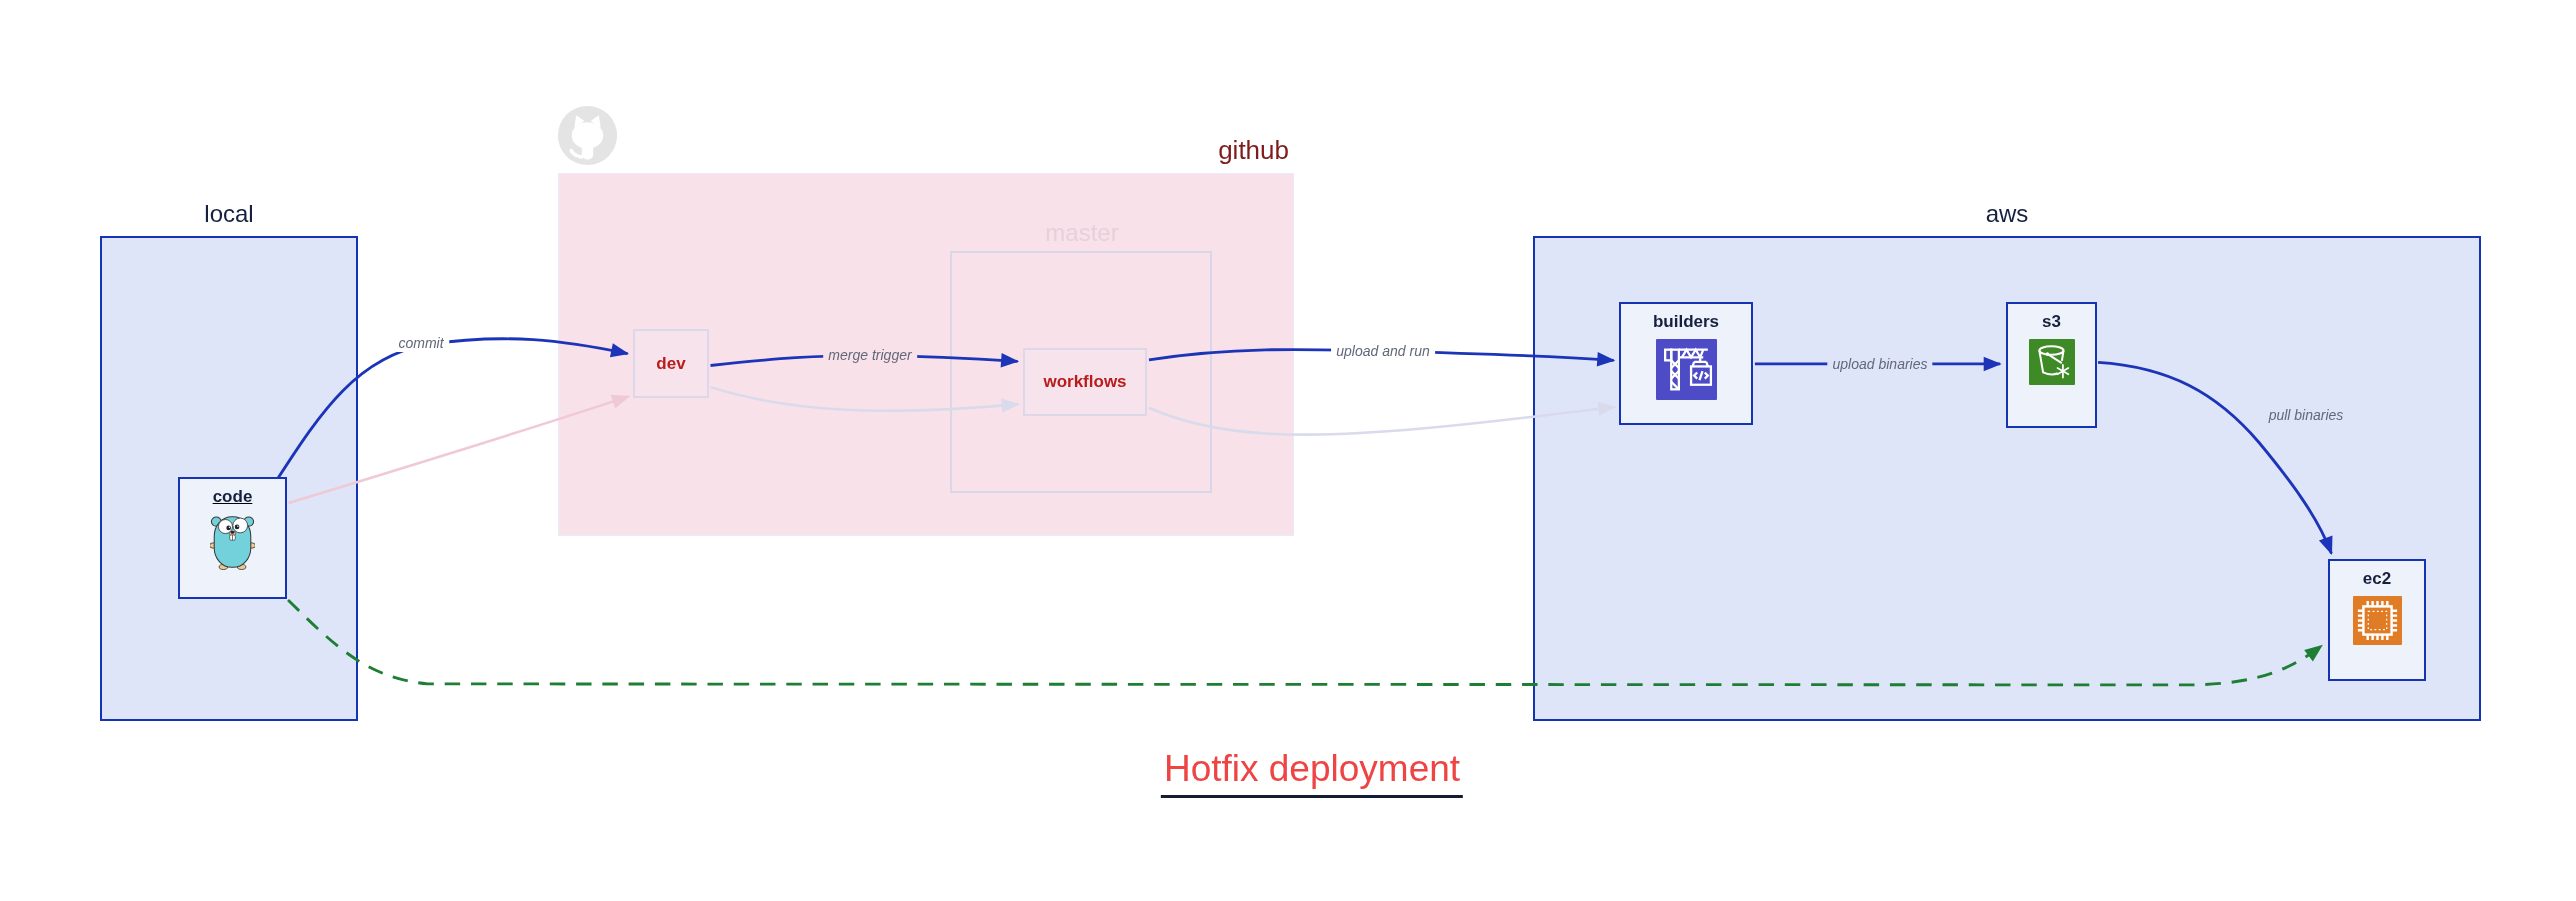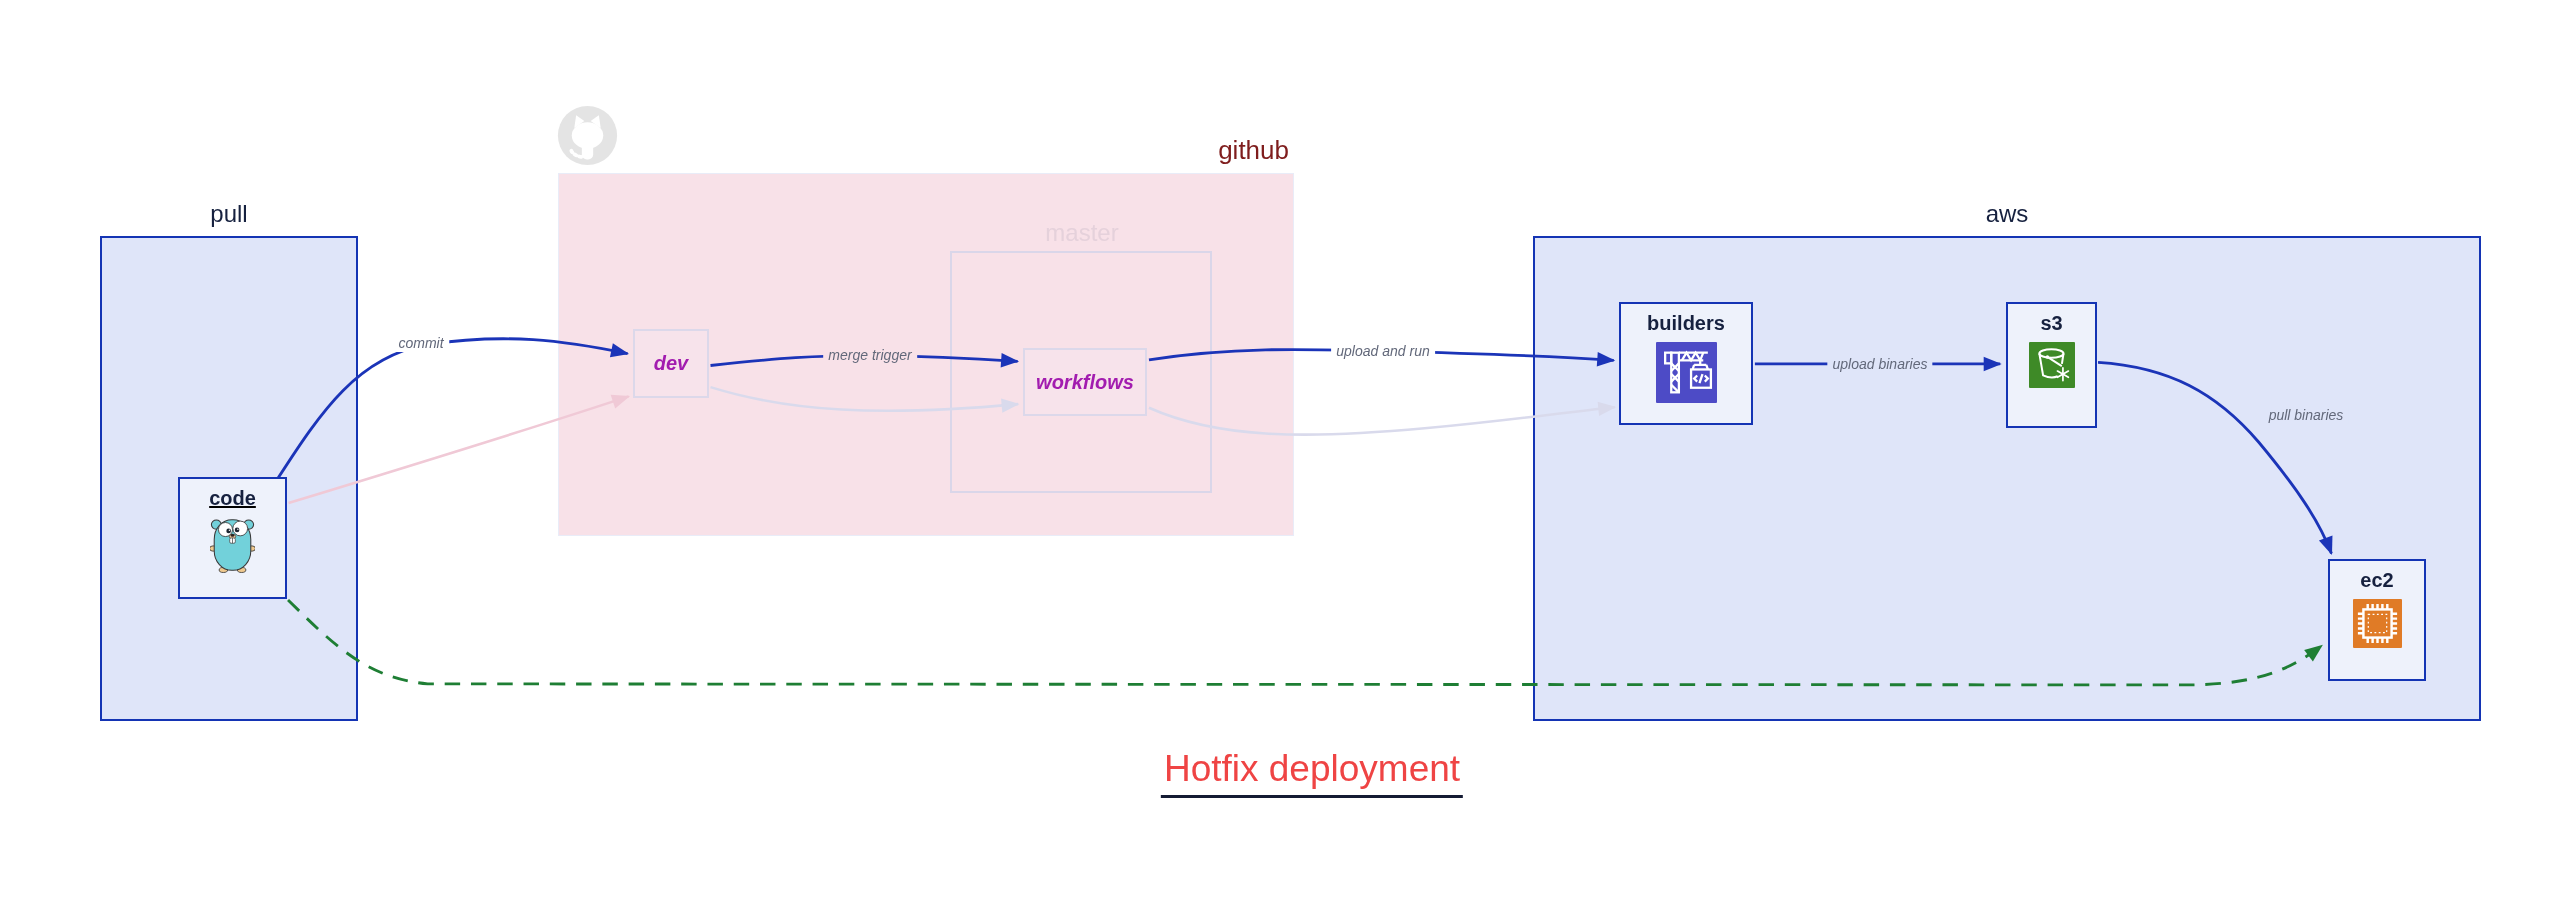--- a/index.html
+++ b/index.html
@@ -13,22 +13,22 @@
   .box-master{background:transparent;border:2.1px solid #dad6e9;z-index:2;}
 
   .container-label{position:absolute;z-index:2;color:#16213f;font-size:24px;white-space:nowrap;transform:translate(-50%,-50%);}
   .label-faded-pink{color:#e5d1db;}
   .label-faded-gray{color:#7f1d1d;transform:translate(-100%,-50%);}
 
   
   .node{position:absolute;box-sizing:border-box;z-index:4;display:flex;flex-direction:column;align-items:center;}
   .node-solid{background:#eef2fb;border:2.6px solid #1434b4;}
   .node-faded{background:#f7e3eb;border:2.1px solid #dcd8ea;justify-content:center;}
-  .node-label{font-weight:700;font-size:20px;color:#16213f;margin-top:8.2px;white-space:nowrap;}
-  .node-faded .node-label{color:#a21caf;margin-top:0;font-style:italic;}
+  .node-label{font-weight:700;font-size:17px;color:#16213f;margin-top:8.2px;white-space:nowrap;}
+  .node-faded .node-label{color:#b91c1c;margin-top:0;}
   .node-icon{margin-top:7.2px;}
   .icon-tile{border-radius:1px;}
 
   
   #edges{position:absolute;left:0;top:0;z-index:3;}
 
   
   .edge-label{position:absolute;z-index:5;transform:translate(-50%,-50%);font-style:italic;font-size:14px;color:#62687a;padding:1px 5.2px;white-space:nowrap;}
   .on-white{background:#ffffff;}
   .on-pink{background:#f8e1e8;}
@@ -43,21 +43,21 @@
 </head>
 <body>
 
 <div id="canvas">
 
   <div class="container-box box-blue" style="left:100px;top:236px;width:258px;height:485px;"></div>
   <div class="container-box box-github" style="left:558px;top:173px;width:736px;height:363px;"></div>
   <div class="container-box box-master" style="left:950px;top:251px;width:262px;height:242px;"></div>
   <div class="container-box box-blue" style="left:1533px;top:236px;width:948px;height:485px;"></div>
 
-  <div class="container-label" style="left:229px;top:214px;">pull</div>
+  <div class="container-label" style="left:229px;top:214px;">local</div>
   <div class="container-label label-faded-gray" style="left:1289px;top:150px;font-size:26px;">github</div>
   <div class="container-label label-faded-pink" style="left:1082px;top:233px;">master</div>
   <div class="container-label" style="left:2007px;top:214px;">aws</div>
 
   <svg class="octocat" style="left:556px;top:104px;" width="63" height="63" viewBox="0 0 100 100">
     <circle cx="50" cy="50" r="47" fill="#e4e4e4"></circle>
     <path d="M40,84 q-15,-3 -17,-14" fill="none" stroke="#ffffff" stroke-width="6" stroke-linecap="round" stroke-dasharray="3 5"></path>
     <ellipse cx="50" cy="50" rx="25" ry="21" fill="#ffffff"></ellipse>
     <polygon points="29,38 32,18 45,27" fill="#ffffff"></polygon>
     <polygon points="71,38 68,18 55,27" fill="#ffffff"></polygon>

